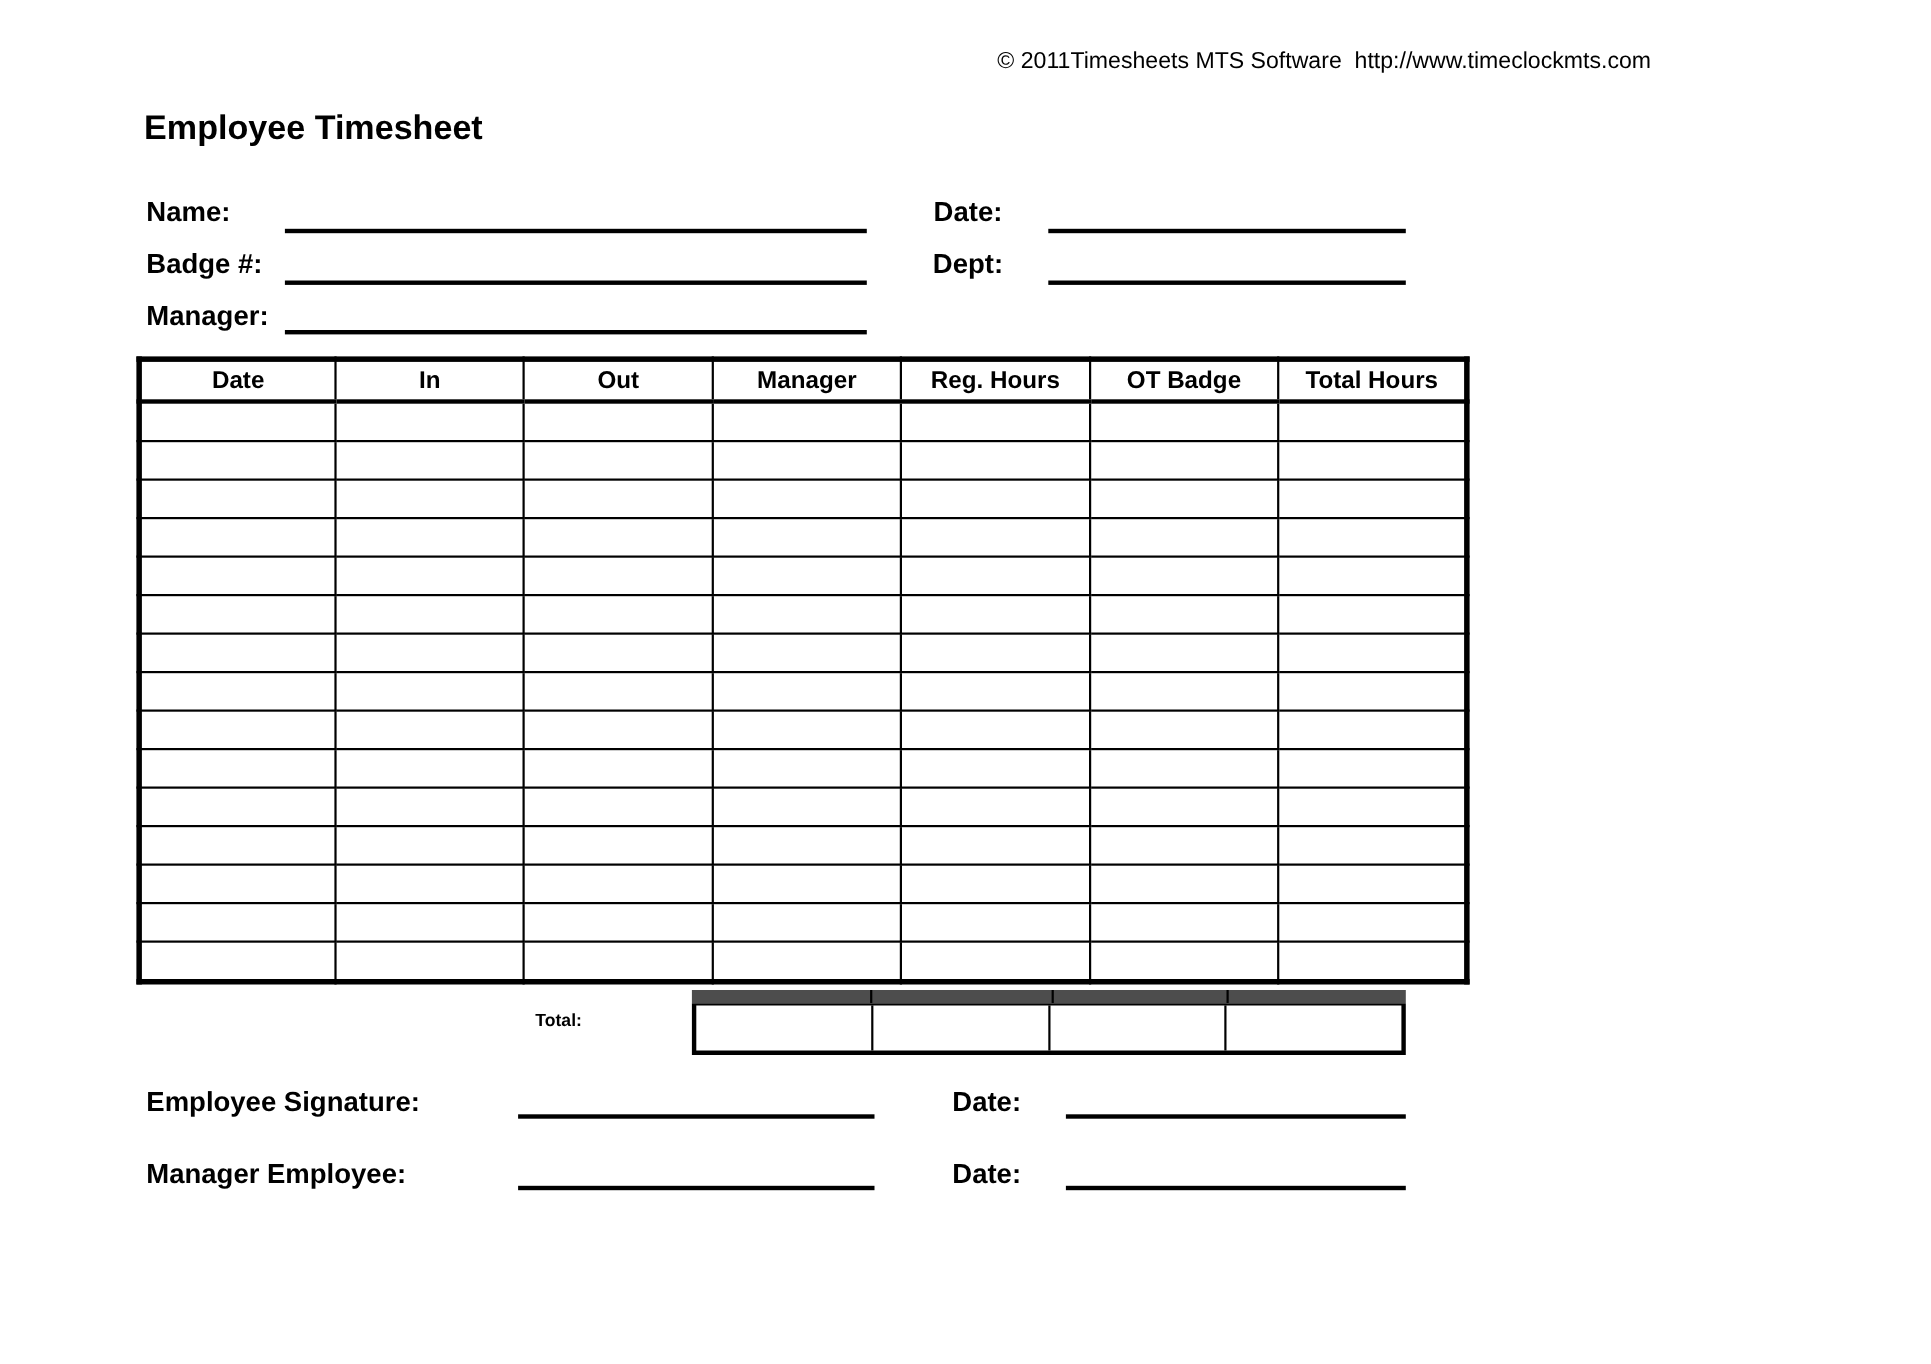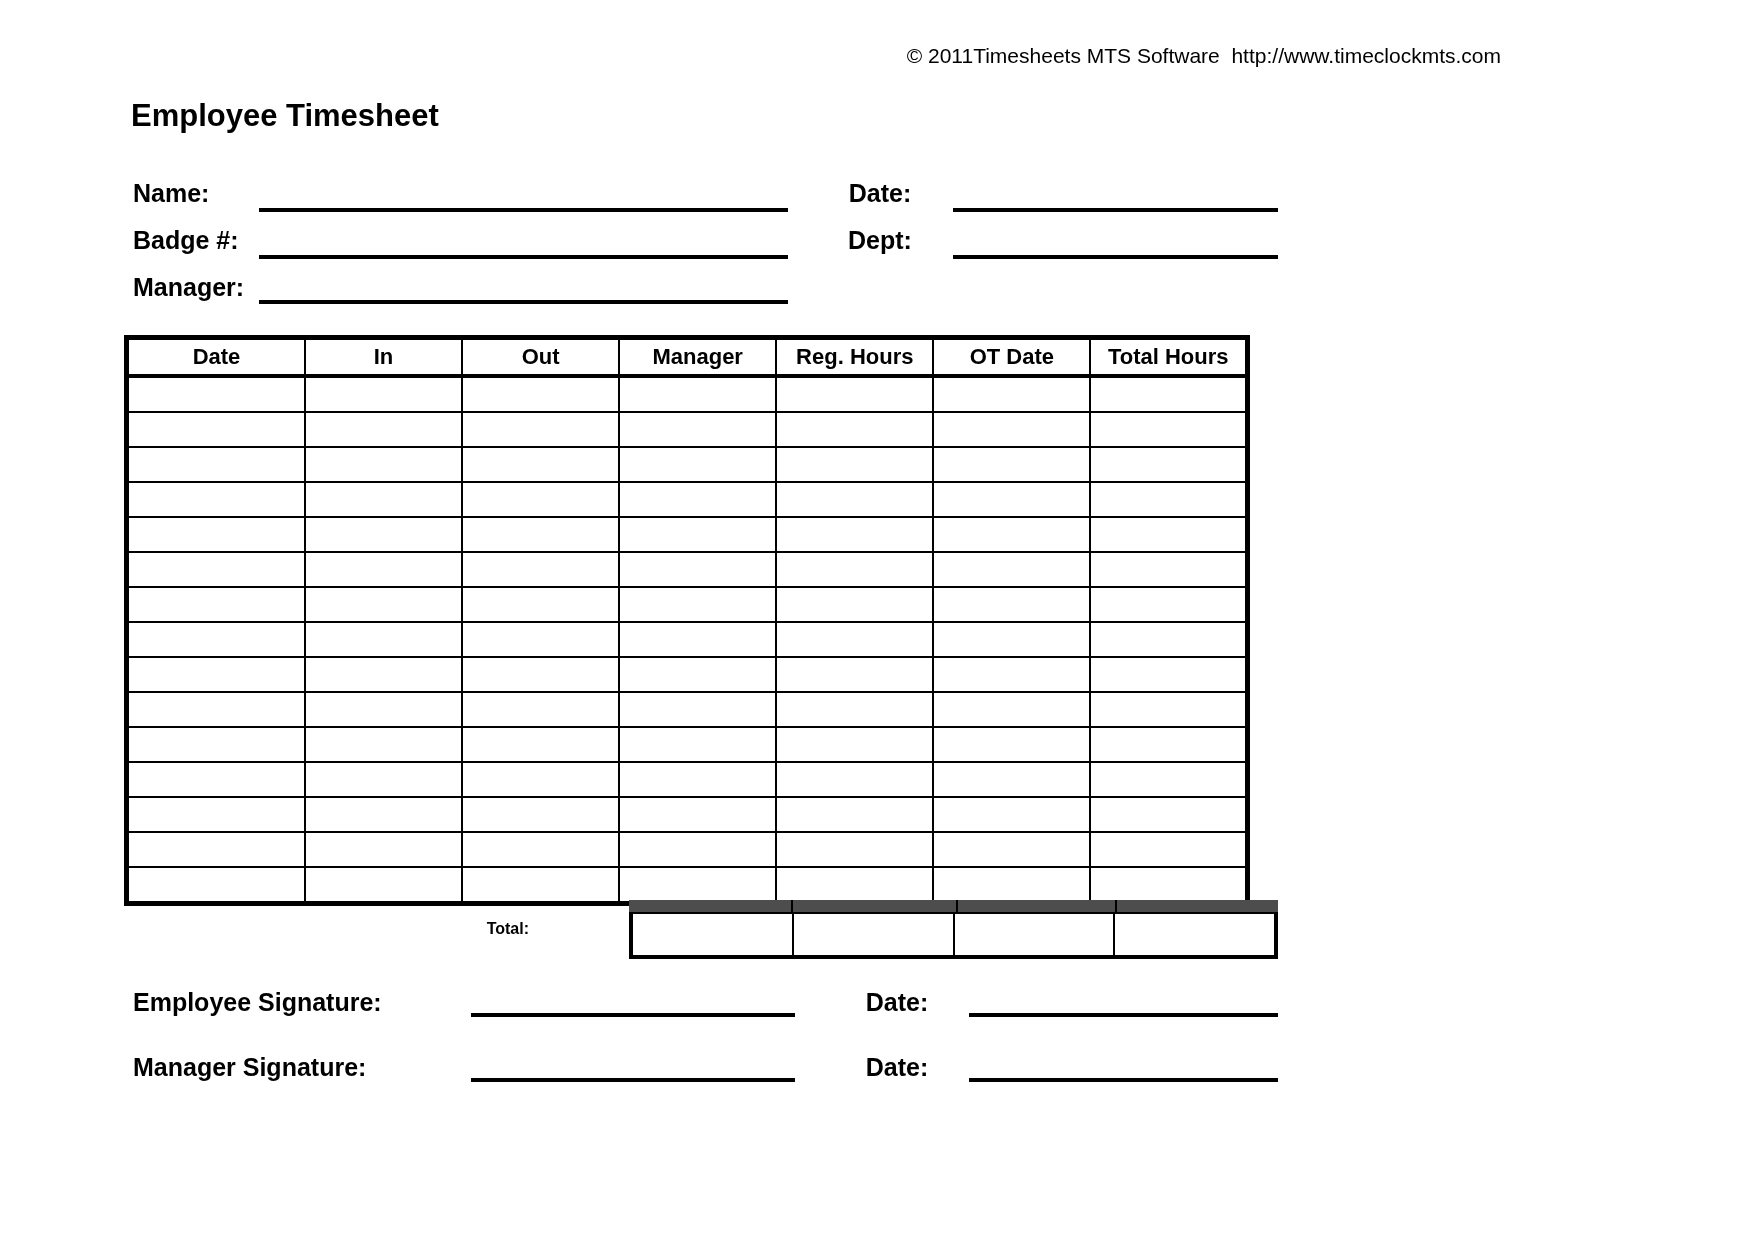--- a/index.html
+++ b/index.html
@@ -14,21 +14,21 @@
     position:absolute;left:100px;top:98px;font-size:31px;font-weight:bold;
   }
   .lbl{
     position:absolute;font-size:25px;font-weight:bold;white-space:nowrap;
   }
   .lbl.right{text-align:center;}
   .fill-line{
     position:absolute;height:0;border-bottom:4px solid #000;
   }
   
-  .sheet-table-wrap{position:absolute;left:93px;top:335px;width:1126px;}
+  .sheet-table-wrap{position:absolute;left:93px;top:324px;width:1212px;}
   table.sheet{
     width:100%;border-collapse:collapse;table-layout:fixed;
     border:5px solid #000;
   }
   table.sheet th{
     border:2px solid #000;border-bottom:4px solid #000;
     height:34px;font-size:22px;font-weight:bold;padding:0;text-align:center;
   }
   table.sheet td{
     border:2px solid #000;height:33px;padding:0;
@@ -80,21 +80,21 @@
 
   <div class="sheet-table-wrap">
     <table class="sheet">
       <thead>
         <tr id="sheet-head-row">
             <th>Date</th>
             <th>In</th>
             <th>Out</th>
             <th>Manager</th>
             <th>Reg. Hours</th>
-            <th>OT Date</th>
+            <th>OT Badge</th>
             <th>Total Hours</th>
           </tr>
       </thead>
       <tbody id="sheet-body">
           <tr>
             <td></td>
             <td></td>
             <td></td>
             <td></td>
             <td></td>
@@ -244,18 +244,18 @@
       <div class="tcell"></div>
       <div class="tcell"></div>
       <div class="tcell"></div>
     </div>
 
   <div class="lbl" style="left:102px;top:988px">Employee Signature:</div>
   <div class="fill-line" style="left:440px;top:1013px;width:324px"></div>
   <div class="lbl right" style="left:800px;top:988px;width:132px">Date:</div>
   <div class="fill-line" style="left:938px;top:1013px;width:309px"></div>
 
-  <div class="lbl" style="left:102px;top:1053px">Manager Signature:</div>
+  <div class="lbl" style="left:102px;top:1053px">Manager Employee:</div>
   <div class="fill-line" style="left:440px;top:1078px;width:324px"></div>
   <div class="lbl right" style="left:800px;top:1053px;width:132px">Date:</div>
   <div class="fill-line" style="left:938px;top:1078px;width:309px"></div>
 
 </div>
 
 </body></html>

